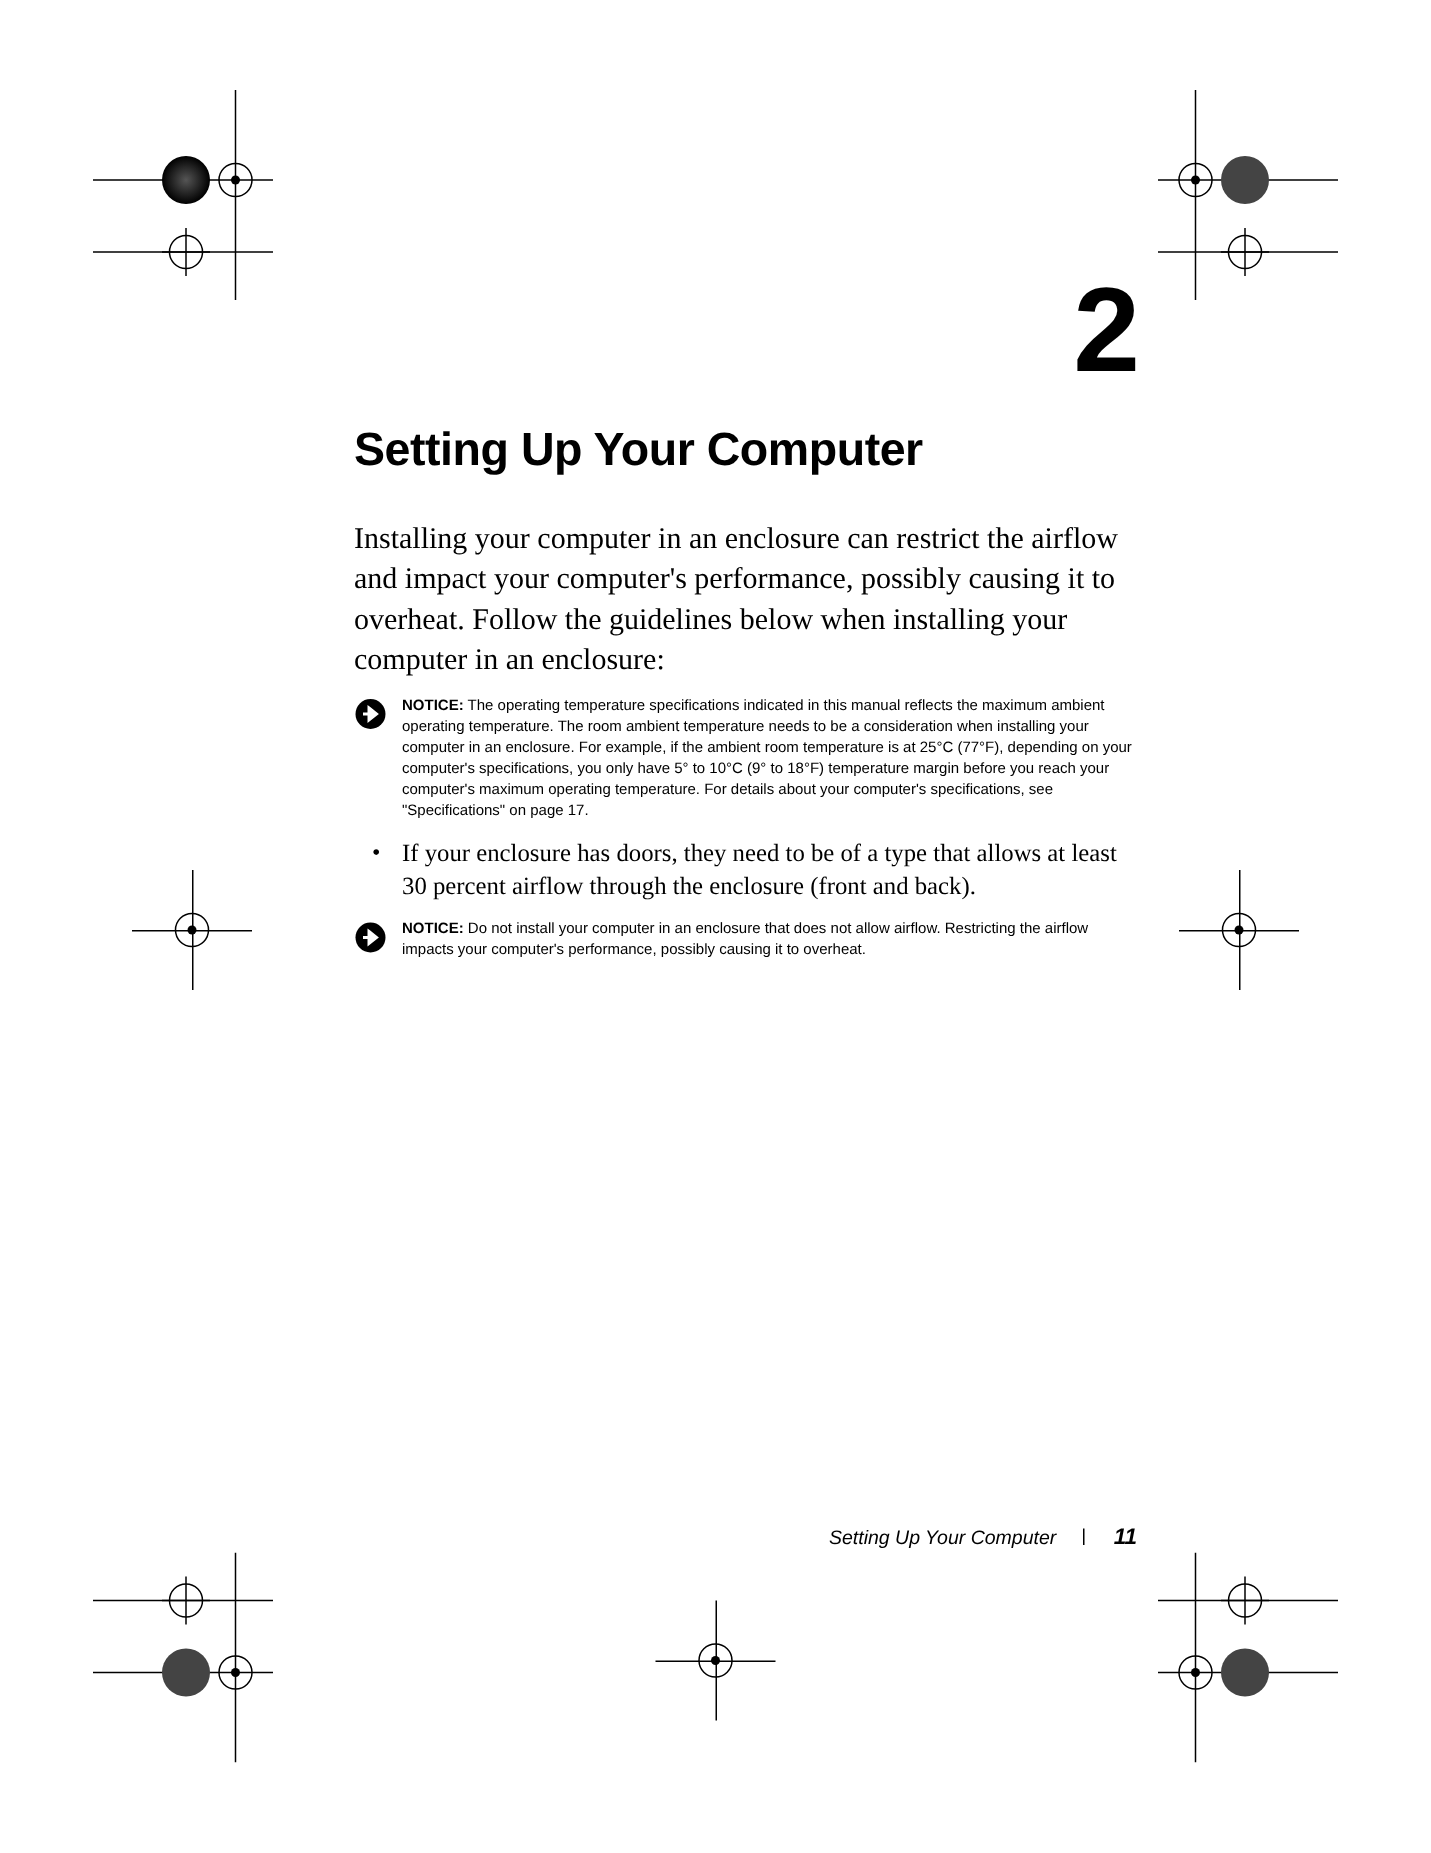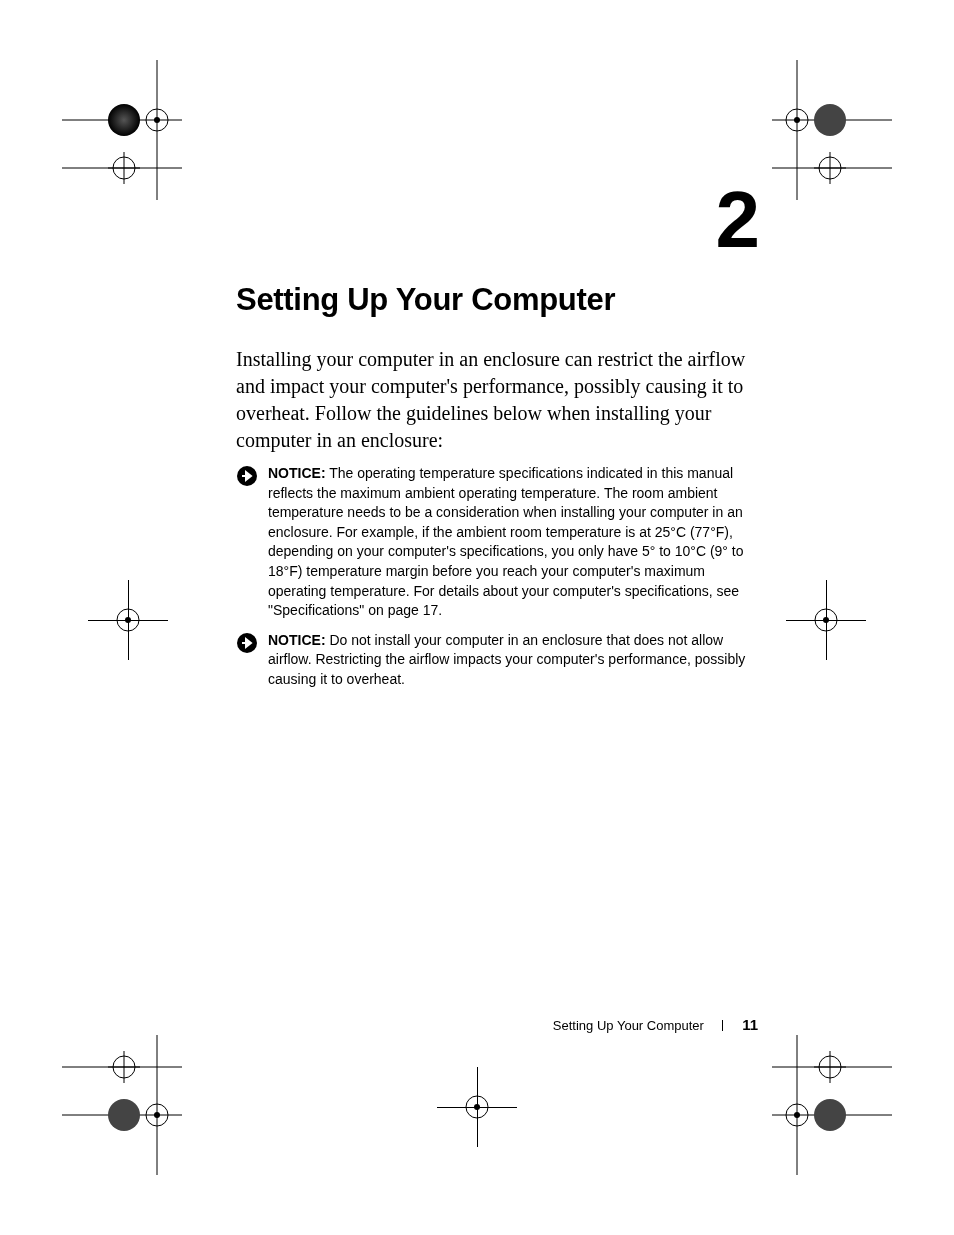--- a/index.html
+++ b/index.html
@@ -52,21 +52,21 @@
     align-items: flex-start;
     gap: 10px;
     margin: 6px 0 10px 0;
   }
   .notice-row .icon {
     flex: 0 0 22px;
     padding-top: 1px;
   }
   .notice-text {
     font-family: "Helvetica Neue", Arial, sans-serif;
-    font-size: 14px;
+    font-size: 10px;
     line-height: 1.4;
     flex: 1;
   }
   .notice-text .lead {
     font-weight: 700;
   }
   ul.bullets {
     list-style: none;
     padding: 0;
     margin: 4px 0 8px 0;
@@ -86,20 +86,21 @@
     font-size: 16px;
   }
   .footer {
     position: absolute;
     top: 1016px;
     left: 236px;
     width: 522px;
     font-family: "Helvetica Neue", Arial, sans-serif;
     font-size: 13px;
     text-align: right;
+    font-style: italic;
   }
   .footer .sep {
     display: inline-block;
     width: 1px;
     height: 11px;
     background: #000;
     vertical-align: -1px;
     margin: 0 16px 0 14px;
   }
   .footer .pn {
@@ -142,20 +143,21 @@
         <circle cx="11" cy="11" r="10" fill="#000"></circle>
         <path d="M6 11 L12 11 M10 7 L15 11 L10 15 Z" stroke="#fff" stroke-width="2" fill="#fff"></path>
       </svg>
     </span>
     <div class="notice-text">
       <span class="lead">NOTICE:</span><span> The operating temperature specifications indicated in this manual reflects the maximum ambient operating temperature. The room ambient temperature needs to be a consideration when installing your computer in an enclosure. For example, if the ambient room temperature is at 25°C (77°F), depending on your computer's specifications, you only have 5° to 10°C (9° to 18°F) temperature margin before you reach your computer's maximum operating temperature. For details about your computer's specifications, see "Specifications" on page 17.</span>
     </div>
   </div>
 
   <ul class="bullets">
+    <li>If your enclosure has doors, they need to be of a type that allows at least 30 percent airflow through the enclosure (front and back).</li>
   </ul>
 
   <div class="notice-row">
     <span class="icon">
       <svg width="22" height="22" viewBox="0 0 22 22">
         <circle cx="11" cy="11" r="10" fill="#000"></circle>
         <path d="M6 11 L12 11 M10 7 L15 11 L10 15 Z" stroke="#fff" stroke-width="2" fill="#fff"></path>
       </svg>
     </span>
     <div class="notice-text">

